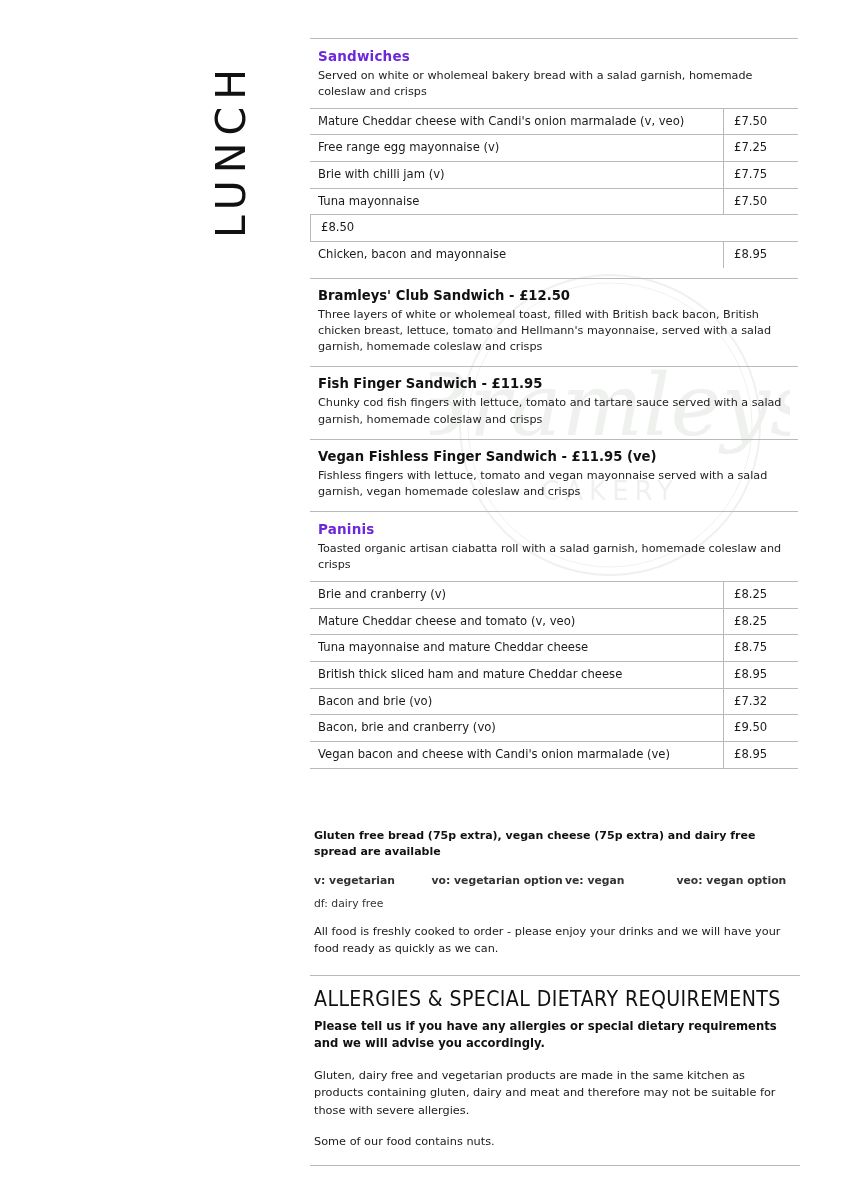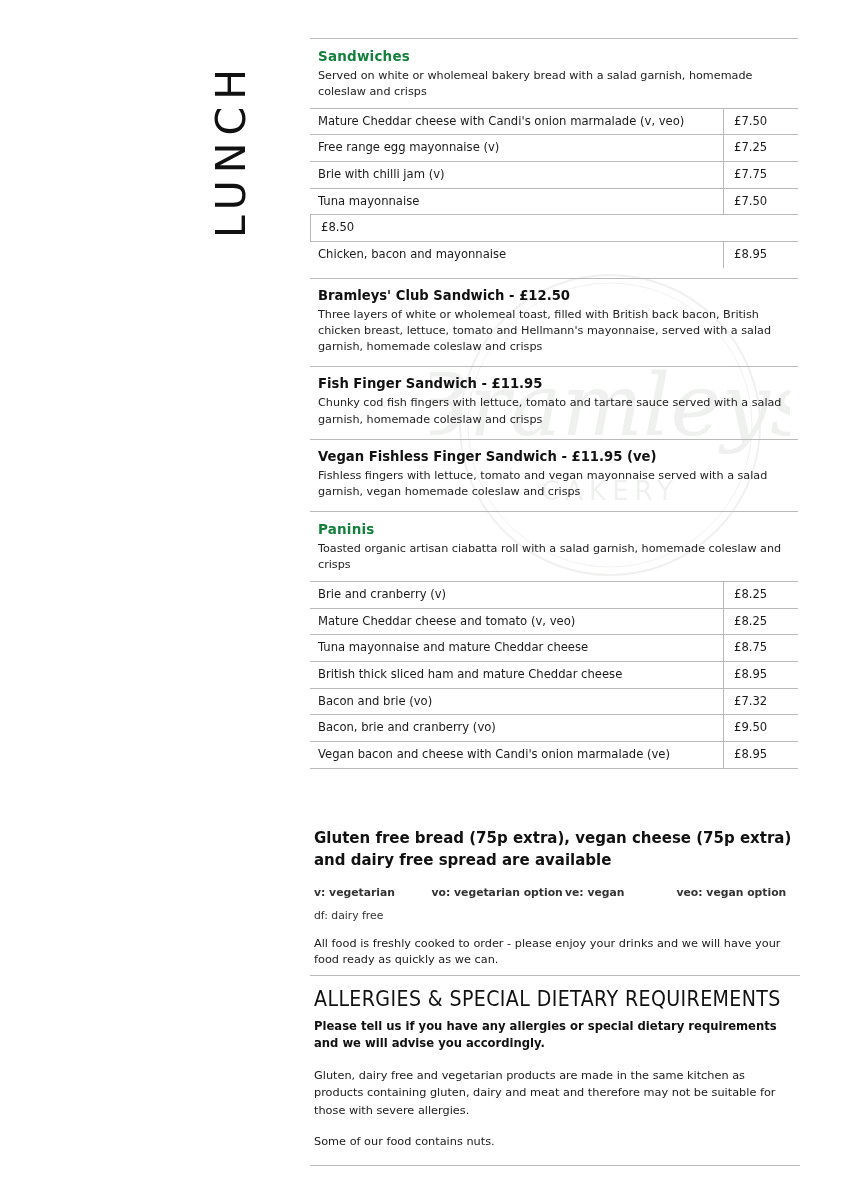--- a/index.html
+++ b/index.html
@@ -64,21 +64,21 @@
     padding: 9px 0 10px 0;
   }
   .section-head {
     padding: 0 8px;
   }
   .sec-title {
     font-size: 13.5px;
     font-weight: bold;
     letter-spacing: 0.2px;
     margin: 0 0 4px 0;
-    color: #15803d;
+    color: #6d28d9;
   }
   .sec-desc {
     font-size: 11.2px;
     line-height: 1.42;
     color: #222;
     margin: 0;
     font-family: "DejaVu Sans", sans-serif;
   }
 
   .rows { margin-top: 8px; }
@@ -126,21 +126,21 @@
   .section.no-bottom { border-bottom: none; padding-bottom: 8px; }
 
   
   #footer {
     position: absolute;
     left: 310px;
     top: 828px;
     width: 490px;
   }
   .note-bold {
-    font-size: 15px;
+    font-size: 11px;
     font-weight: bold;
     line-height: 1.45;
     margin: 0 0 14px 0;
     padding: 0 4px;
     color: #111;
   }
   .legend {
     display: flex;
     padding: 0 4px;
     margin-bottom: 10px;

